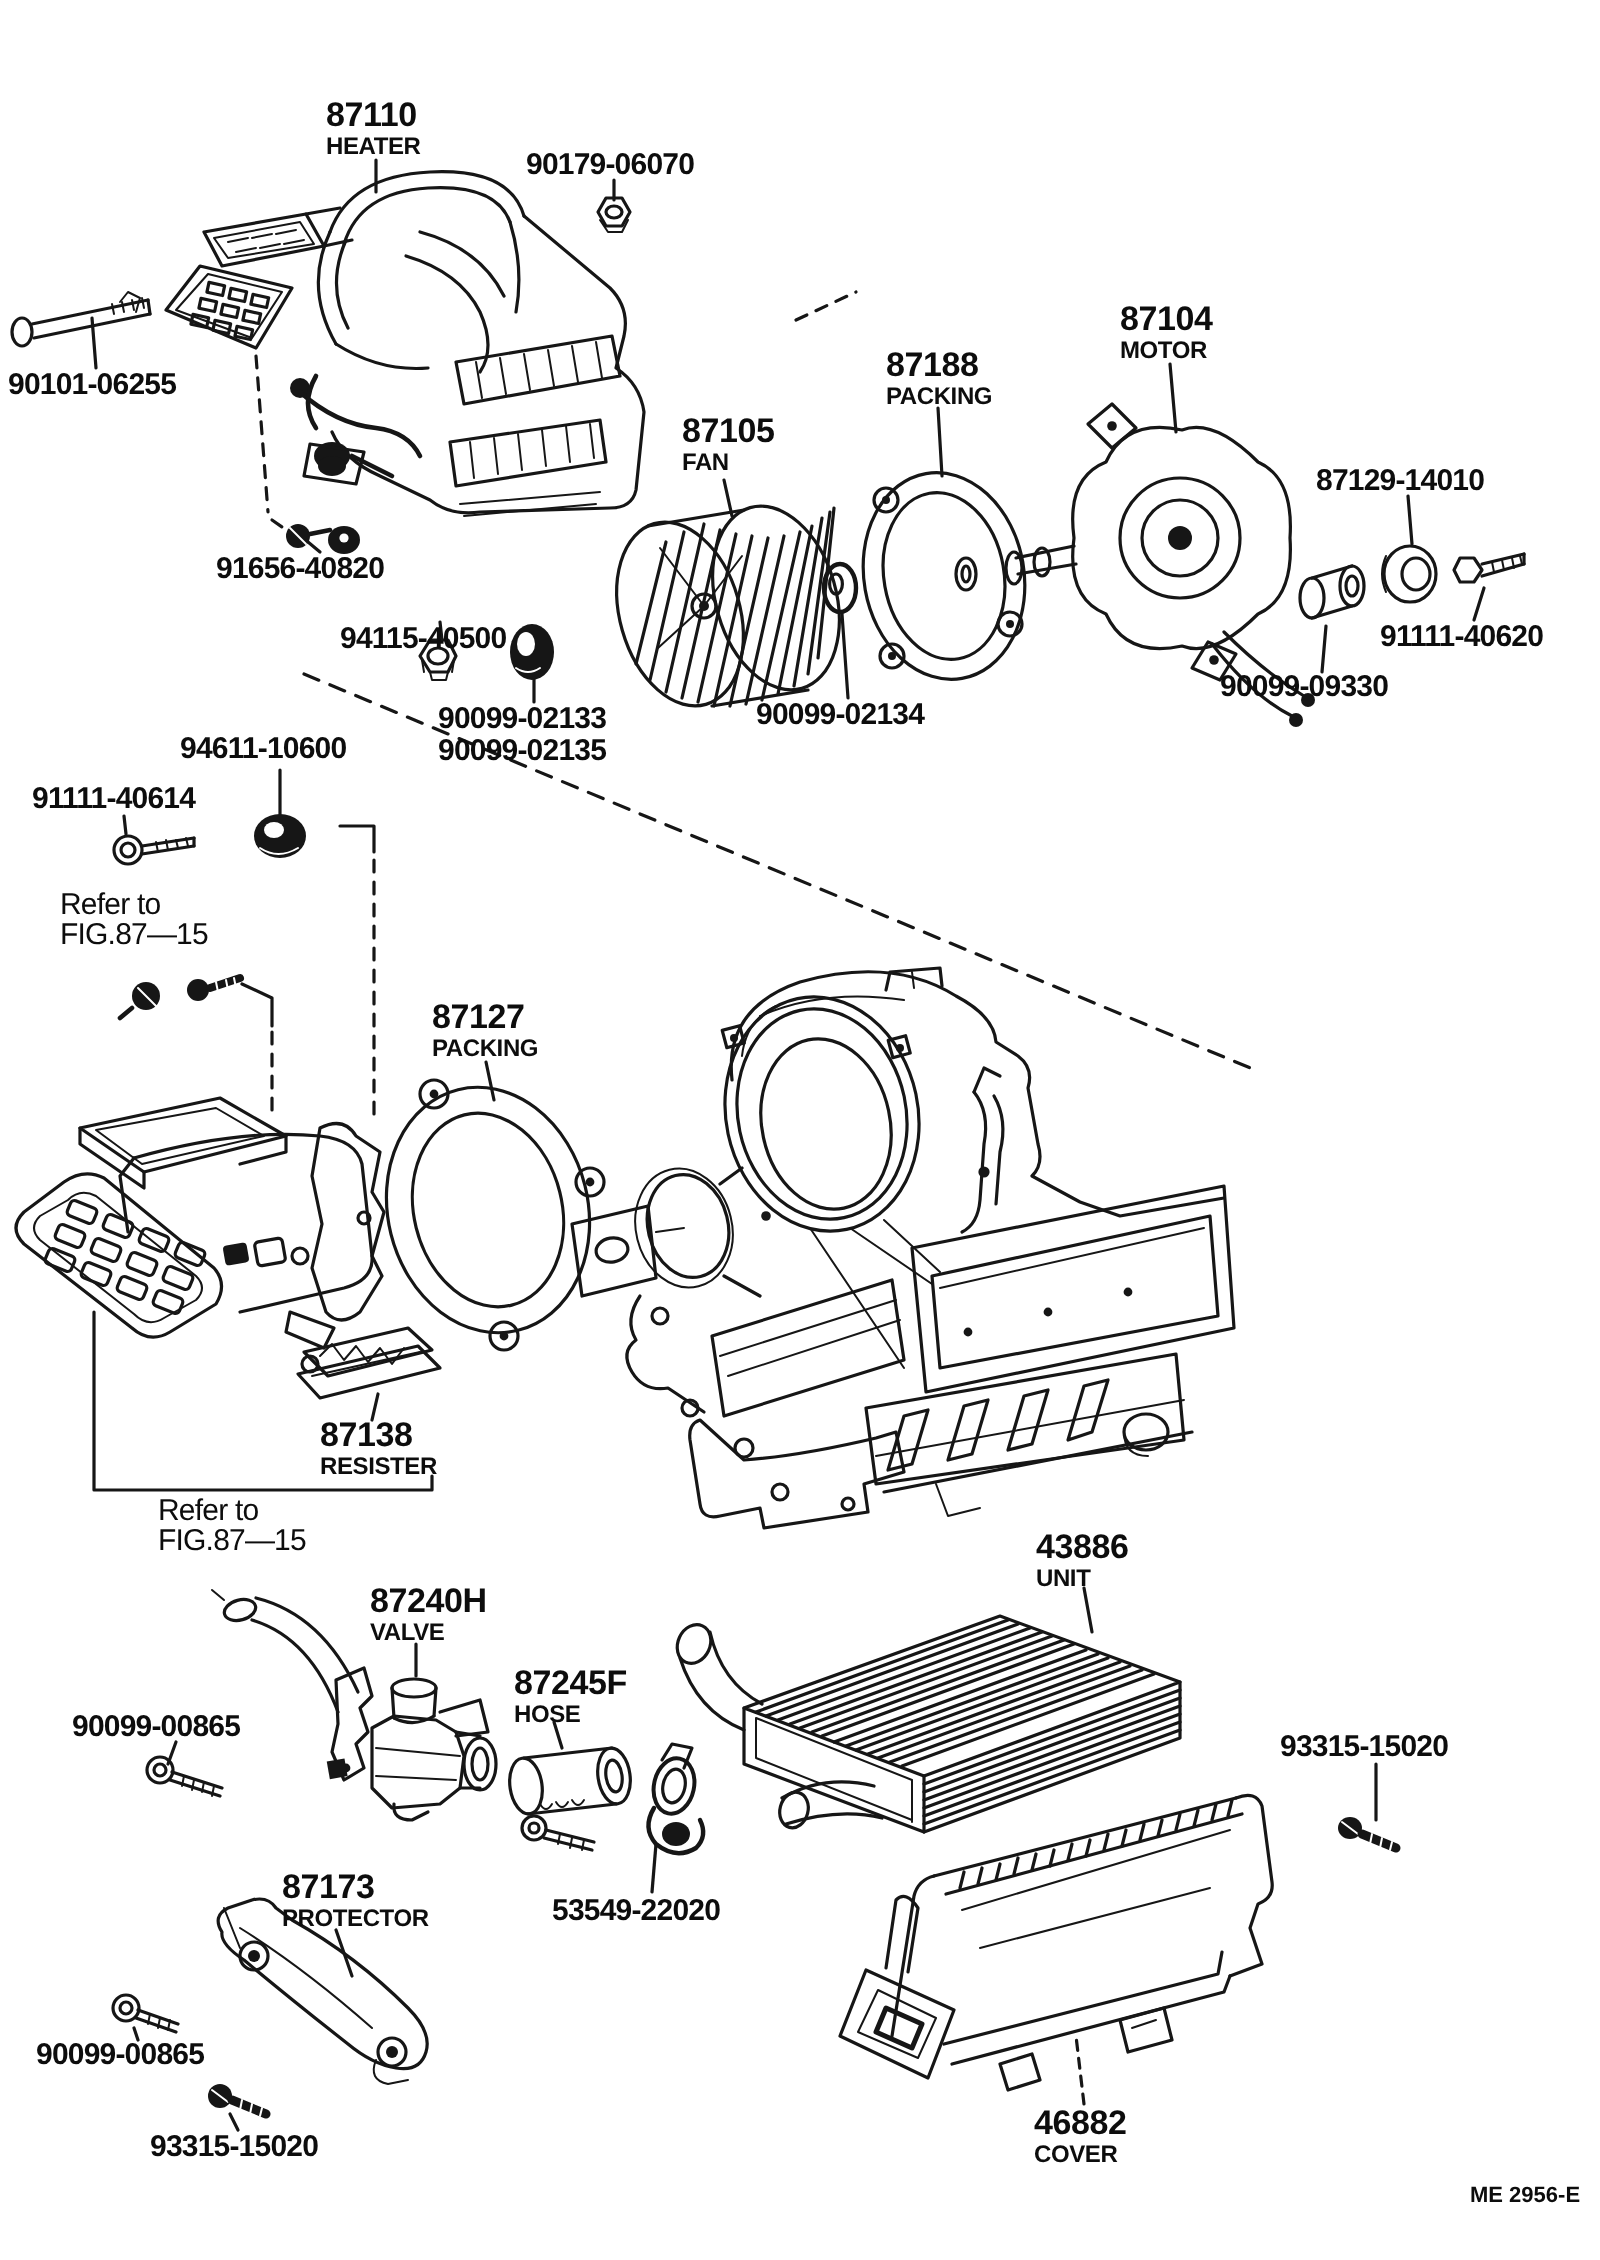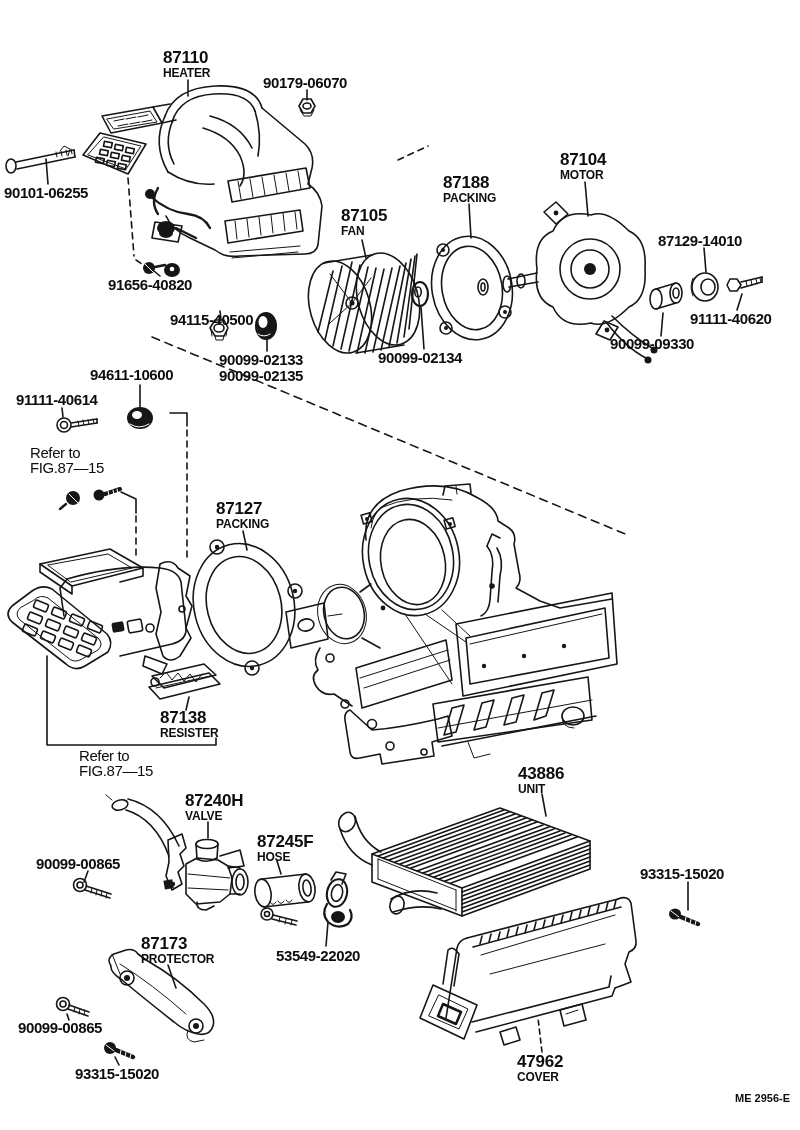--- a/index.html
+++ b/index.html
@@ -608,18 +608,18 @@
   <div class="lbl" style="left:276px;top:932px">
     <span class="no">53549-22020</span>
   </div>
   <div class="lbl" style="left:18px;top:1004px">
     <span class="no">90099-00865</span>
   </div>
   <div class="lbl" style="left:75px;top:1050px">
     <span class="no">93315-15020</span>
   </div>
   <div class="lbl" style="left:517px;top:1037px">
-    <span class="big">47962</span>
+    <span class="big">46882</span>
     <span class="nm">COVER</span>
   </div>
   <div class="figcode" style="left:735px;top:1076px">ME 2956-E</div>
 
 </div>
 
 </body></html>

